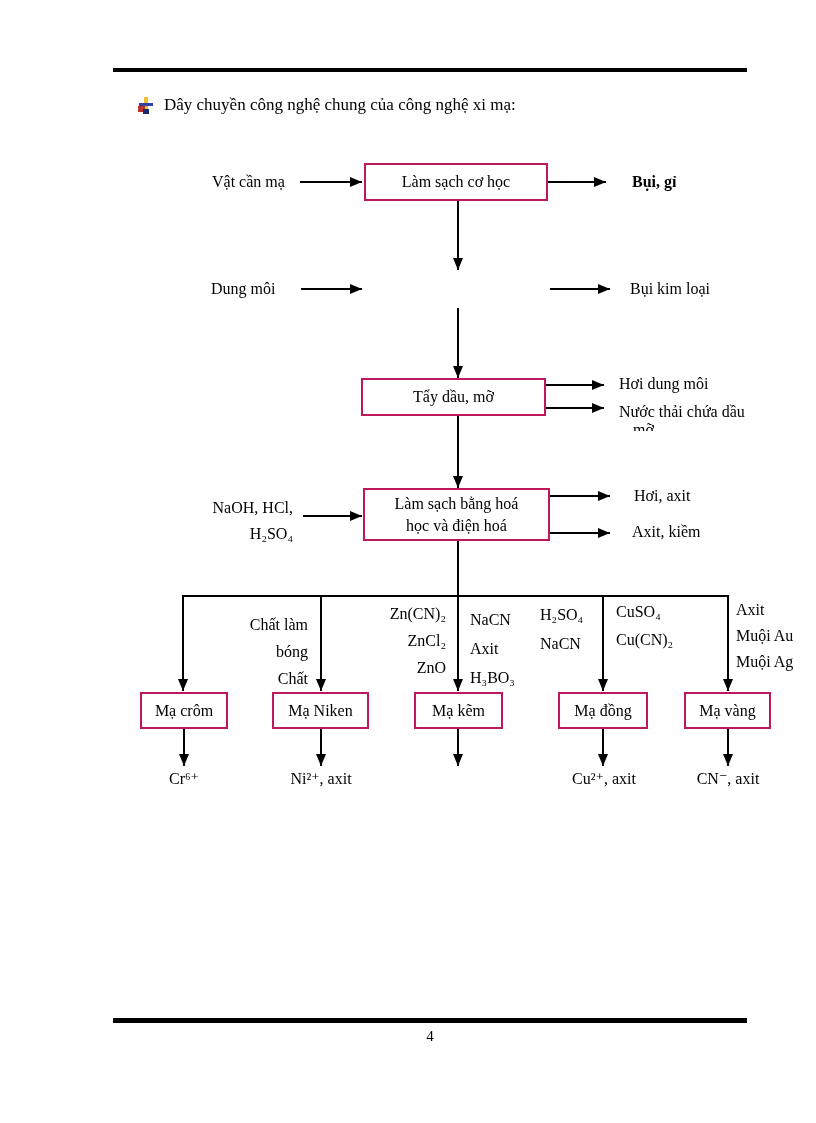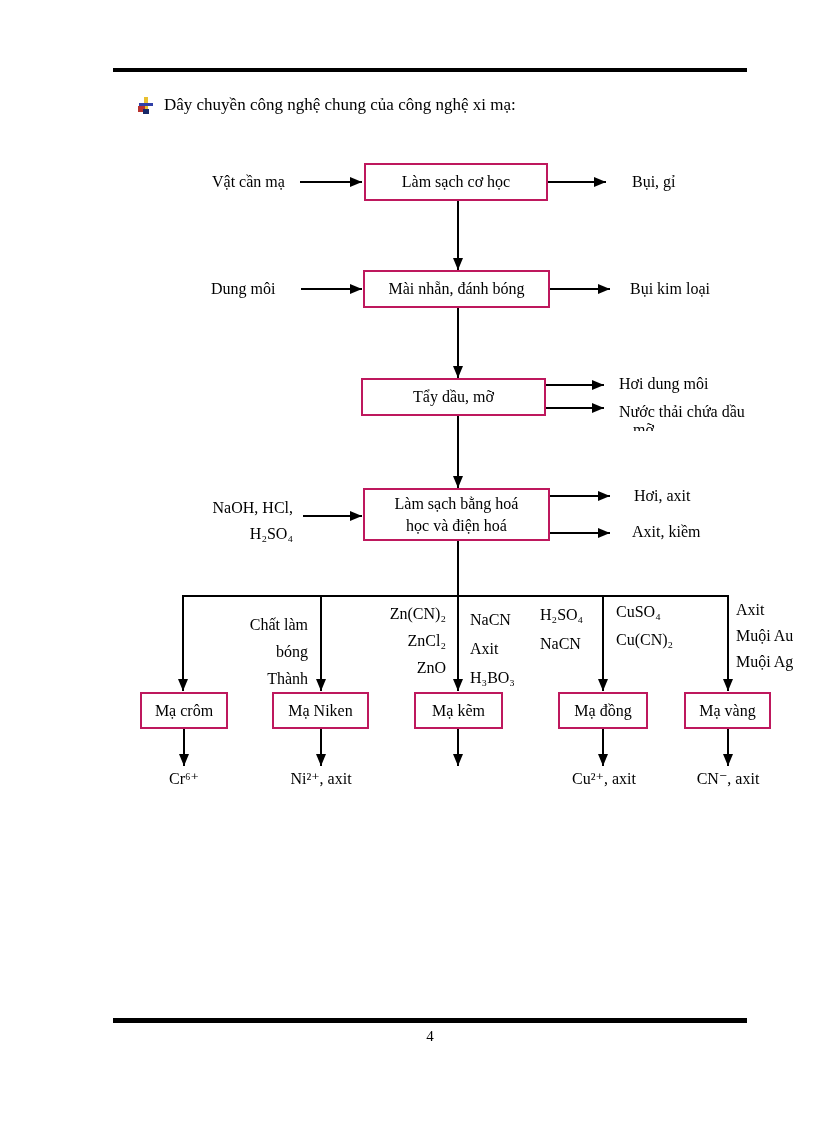--- a/index.html
+++ b/index.html
@@ -58,29 +58,26 @@
     </span>
     <span class="bullet-text">Dây chuyền công nghệ chung của công nghệ xi mạ:</span>
   </div>
 
   <div class="lbl" style="left:212px;top:172px;">Vật cần mạ</div>
   <div class="h-arrow" style="left:300px;top:181px;width:62px;"></div>
   <div class="fbox" style="left:364px;top:163px;width:184px;height:38px;">
     <span>Làm sạch cơ học</span>
   </div>
   <div class="h-arrow" style="left:548px;top:181px;width:58px;"></div>
-  <div class="lbl" style="left:632px;top:172px;">Bụi, gỉ</div>
+  <div class="lbl" style="left:632px;top:172px;font-weight:bold;">Bụi, gỉ</div>
 
   <div class="v-arrow" style="left:457px;top:201px;height:69px;"></div>
 
   <div class="lbl" style="left:211px;top:279px;">Dung môi</div>
   <div class="h-arrow" style="left:301px;top:288px;width:61px;"></div>
-  <div class="fbox" style="left:363px;top:270px;width:187px;height:38px;">
-    <span>Mài nhẵn, đánh bóng</span>
-  </div>
   <div class="h-arrow" style="left:550px;top:288px;width:60px;"></div>
   <div class="lbl" style="left:630px;top:279px;">Bụi kim loại</div>
 
   <div class="v-arrow" style="left:457px;top:308px;height:70px;"></div>
 
   <div class="fbox" style="left:361px;top:378px;width:185px;height:38px;">
     <span>Tẩy dầu, mỡ</span>
   </div>
   <div class="h-arrow" style="left:546px;top:384px;width:58px;"></div>
   <div class="lbl" style="left:619px;top:374px;">Hơi dung môi</div>
@@ -109,21 +106,21 @@
 
   <div class="v-arrow" style="left:182px;top:595px;height:96px;"></div>
   <div class="v-arrow" style="left:320px;top:595px;height:96px;"></div>
   <div class="v-arrow" style="left:457px;top:595px;height:96px;"></div>
   <div class="v-arrow" style="left:602px;top:595px;height:96px;"></div>
   <div class="v-arrow" style="left:727px;top:595px;height:96px;"></div>
 
   <div class="lines t-right" style="left:228px;top:611px;width:80px;line-height:27px;">
     <div>Chất làm</div>
     <div>bóng</div>
-    <div>Thành</div>
+    <div>Chất</div>
   </div>
   <div class="lines t-right" style="left:360px;top:600px;width:86px;line-height:27px;">
     <div>Zn(CN)₂</div>
     <div>ZnCl₂</div>
     <div>ZnO</div>
   </div>
   <div class="lines" style="left:470px;top:605px;line-height:29px;">
     <div>NaCN</div>
     <div>Axit</div>
     <div>H₃BO₃</div>

